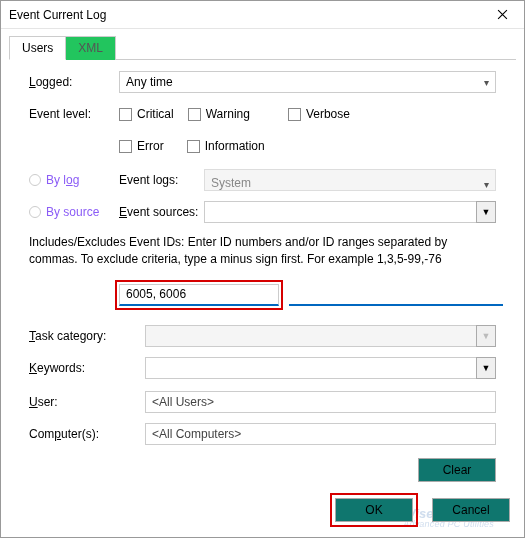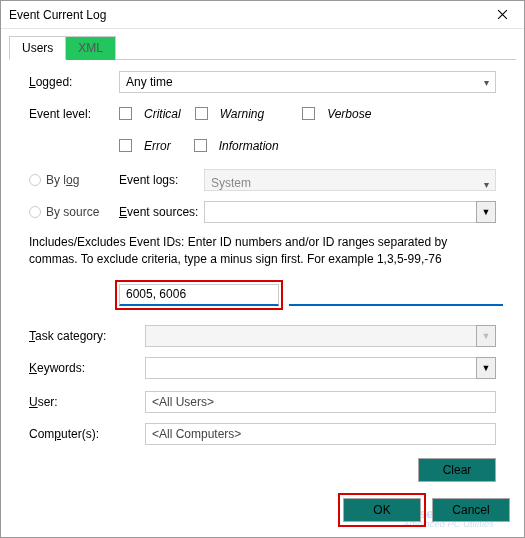--- a/index.html
+++ b/index.html
@@ -61,21 +61,21 @@
     display: flex;
     align-items: center;
     margin-bottom: 8px;
     min-height: 24px;
   }
   .label-col {
     width: 90px;
     flex-shrink: 0;
     color: #000;
   }
-  .label-col.disabled { color: #404040; }
+  .label-col.disabled { color: #8b5cf6; }
   .label-col .ul { text-decoration: underline; }
   .field-col { flex: 1; border-radius: 6px; }
   .select {
     width: 100%;
     height: 22px;
     border: 1px solid #ccc;
     background: #fff;
     display: flex;
     align-items: center;
     justify-content: space-between;
@@ -90,22 +90,22 @@
     align-items: flex-end;
   }
   .checkrow {
     display: flex;
     gap: 14px;
     align-items: center;
     height: 22px;
   }
   .chk {
     display: flex;
-    gap: 12px;
-    font-style: italic;
+    align-items: center;
+    gap: 5px;
   }
   .chk .box {
     width: 13px; height: 13px;
     border: 1px solid #888;
     background: #fff;
   }
   .radio {
     display: flex;
     align-items: center;
     gap: 5px;
@@ -176,21 +176,21 @@
     background: #0f766e;
     font-size: 12px;
     font-family: inherit;
     cursor: pointer;
   }
   .footer {
     position: absolute;
     right: 14px;
     bottom: 10px;
     display: flex;
-    gap: 6px;
+    gap: 14px;
     align-items: center;
   }
   .ok-highlight {
     border: 2px solid #d60000;
     padding: 3px;
     display: inline-block;
   }
   .watermark {
     position: absolute;
     right: 30px;

